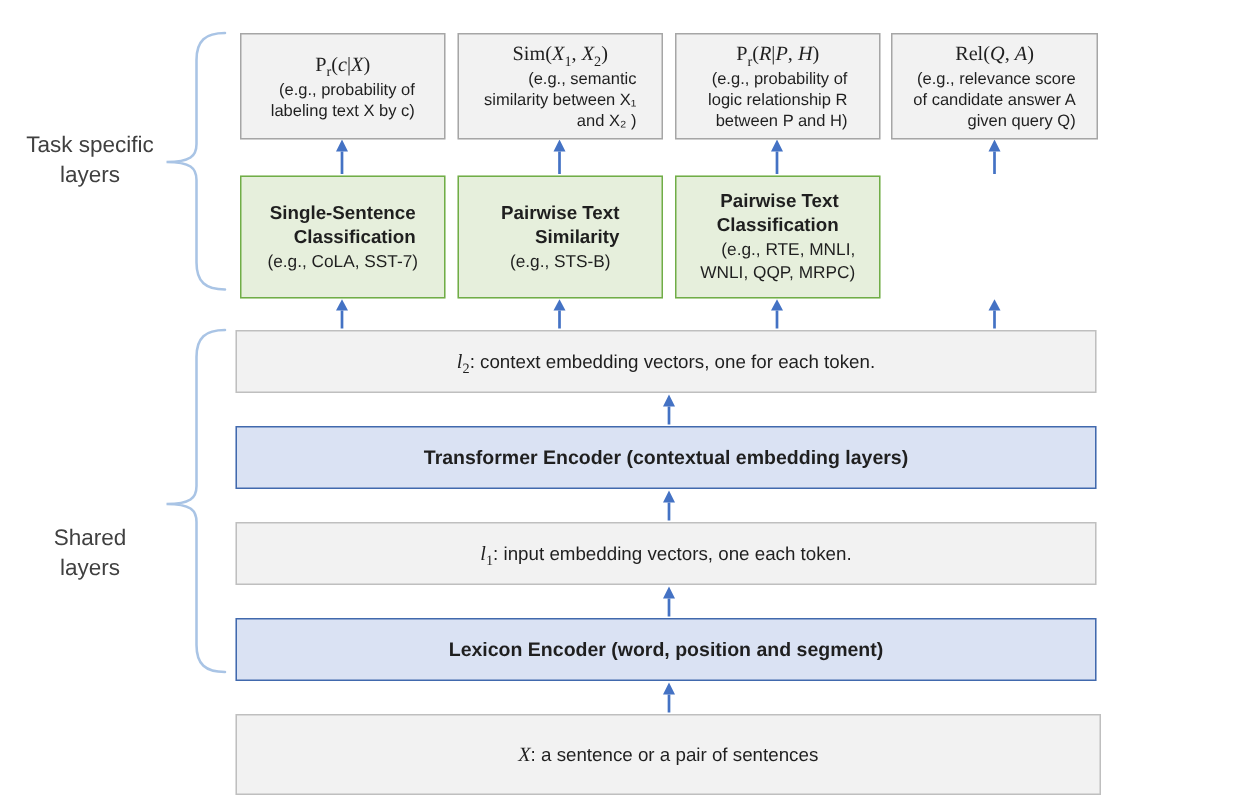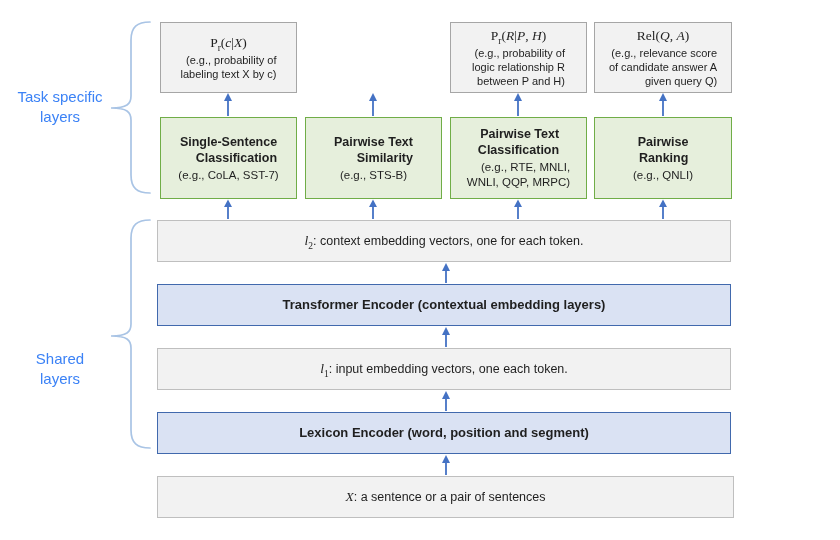--- a/index.html
+++ b/index.html
@@ -18,35 +18,35 @@
   }
   .out-box{background:var(--gray-fill,#F2F2F2);border:1px solid var(--gray-border,#A6A6A6);}
   .task-box{background:var(--green-fill,#E6EFDC);border:1.5px solid var(--green-border,#70AD47);}
   .gray-row{background:var(--gray-fill,#F2F2F2);border:1px solid var(--grayrow-border,#BFBFBF);}
   .blue-row{background:var(--blue-fill,#DAE2F3);border:1.5px solid var(--blue-border,#4169AD);}
   .c0{left:160px;width:137px;} .c1{left:305px;width:137px;}
   .c2{left:450px;width:137px;} .c3{left:594px;width:138px;}
   .outrow{top:22px;height:71px;}
   .taskrow{top:117px;height:82px;}
   .wide{left:157px;width:574px;height:42px;}
-  .wide-in{left:157px;width:577px;height:42px;}
+  .wide-in{left:157px;width:577px;height:54px;}
   .out-title{font-family:"Liberation Serif",serif;font-size:13.5px;line-height:17px;}
   .out-title i{font-style:italic;}
   .out-title sub{font-size:9.5px;line-height:0;}
   .out-desc{font-size:11px;line-height:14px;white-space:pre-line;margin-top:2px;}
   .task-title{font-weight:bold;font-size:12.5px;line-height:16px;white-space:pre-line;}
   .task-desc{font-size:11.5px;line-height:15px;white-space:pre-line;margin-top:2px;}
   .row-text{font-size:12.5px;line-height:16px;}
   .row-text i, .row-text sub{font-family:"Liberation Serif",serif;}
   .row-text i{font-style:italic;font-size:13.5px;}
   .row-text sub{font-size:9.5px;line-height:0;}
   .blue-row .row-text{font-weight:bold;font-size:13px;}
   .side-label{
     position:absolute;z-index:1;width:104px;text-align:center;
-    font-size:15px;line-height:20px;white-space:pre-line;color:#3b82f6;
+    font-size:15px;line-height:20px;white-space:pre-line;color:#404040;
   }
   #task-label{left:8px;top:87px;}
   #shared-label{left:8px;top:317px;margin-top:32px;}
 </style>
 </head>
 <body>
 
 <div id="canvas">
 
   <svg id="connectors" viewBox="0 0 840 540">
@@ -91,20 +91,26 @@
   <div class="side-label" id="task-label">Task specific
 layers</div>
   <div class="side-label" id="shared-label">Shared
 layers</div>
 
   <div class="box out-box outrow c0">
     <div class="out-title"><span>P</span><sub>r</sub><span>(</span><i>c</i><span>|</span><i>X</i><span>)</span></div>
     <div class="out-desc">(e.g., probability of
 labeling text X by c)</div>
   </div>
+  <div class="box out-box outrow c1">
+    <div class="out-title"><span>Sim(</span><i>X</i><sub>1</sub><span>, </span><i>X</i><sub>2</sub><span>)</span></div>
+    <div class="out-desc">(e.g., semantic
+similarity between X₁
+and X₂ )</div>
+  </div>
   <div class="box out-box outrow c2">
     <div class="out-title"><span>P</span><sub>r</sub><span>(</span><i>R</i><span>|</span><i>P</i><span>, </span><i>H</i><span>)</span></div>
     <div class="out-desc">(e.g., probability of
 logic relationship R
 between P and H)</div>
   </div>
   <div class="box out-box outrow c3">
     <div class="out-title"><span>Rel(</span><i>Q</i><span>, </span><i>A</i><span>)</span></div>
     <div class="out-desc">(e.g., relevance score
 of candidate answer A
@@ -120,25 +126,20 @@
     <div class="task-title">Pairwise Text
 Similarity</div>
     <div class="task-desc">(e.g., STS-B)</div>
   </div>
   <div class="box task-box taskrow c2">
     <div class="task-title">Pairwise Text
 Classification</div>
     <div class="task-desc">(e.g., RTE, MNLI,
 WNLI, QQP, MRPC)</div>
   </div>
-  <div class="box task-box taskrow c3">
-    <div class="task-title">Pairwise
-Ranking</div>
-    <div class="task-desc">(e.g., QNLI)</div>
-  </div>
 
   <div class="box gray-row wide" style="top:220px;">
     <div class="row-text"><i>l</i><sub>2</sub><span>: context embedding vectors, one for each token.</span></div>
   </div>
   <div class="box blue-row wide" style="top:284px;">
     <div class="row-text">Transformer Encoder (contextual embedding layers)</div>
   </div>
   <div class="box gray-row wide" style="top:348px;">
     <div class="row-text"><i>l</i><sub>1</sub><span>: input embedding vectors, one each token.</span></div>
   </div>

